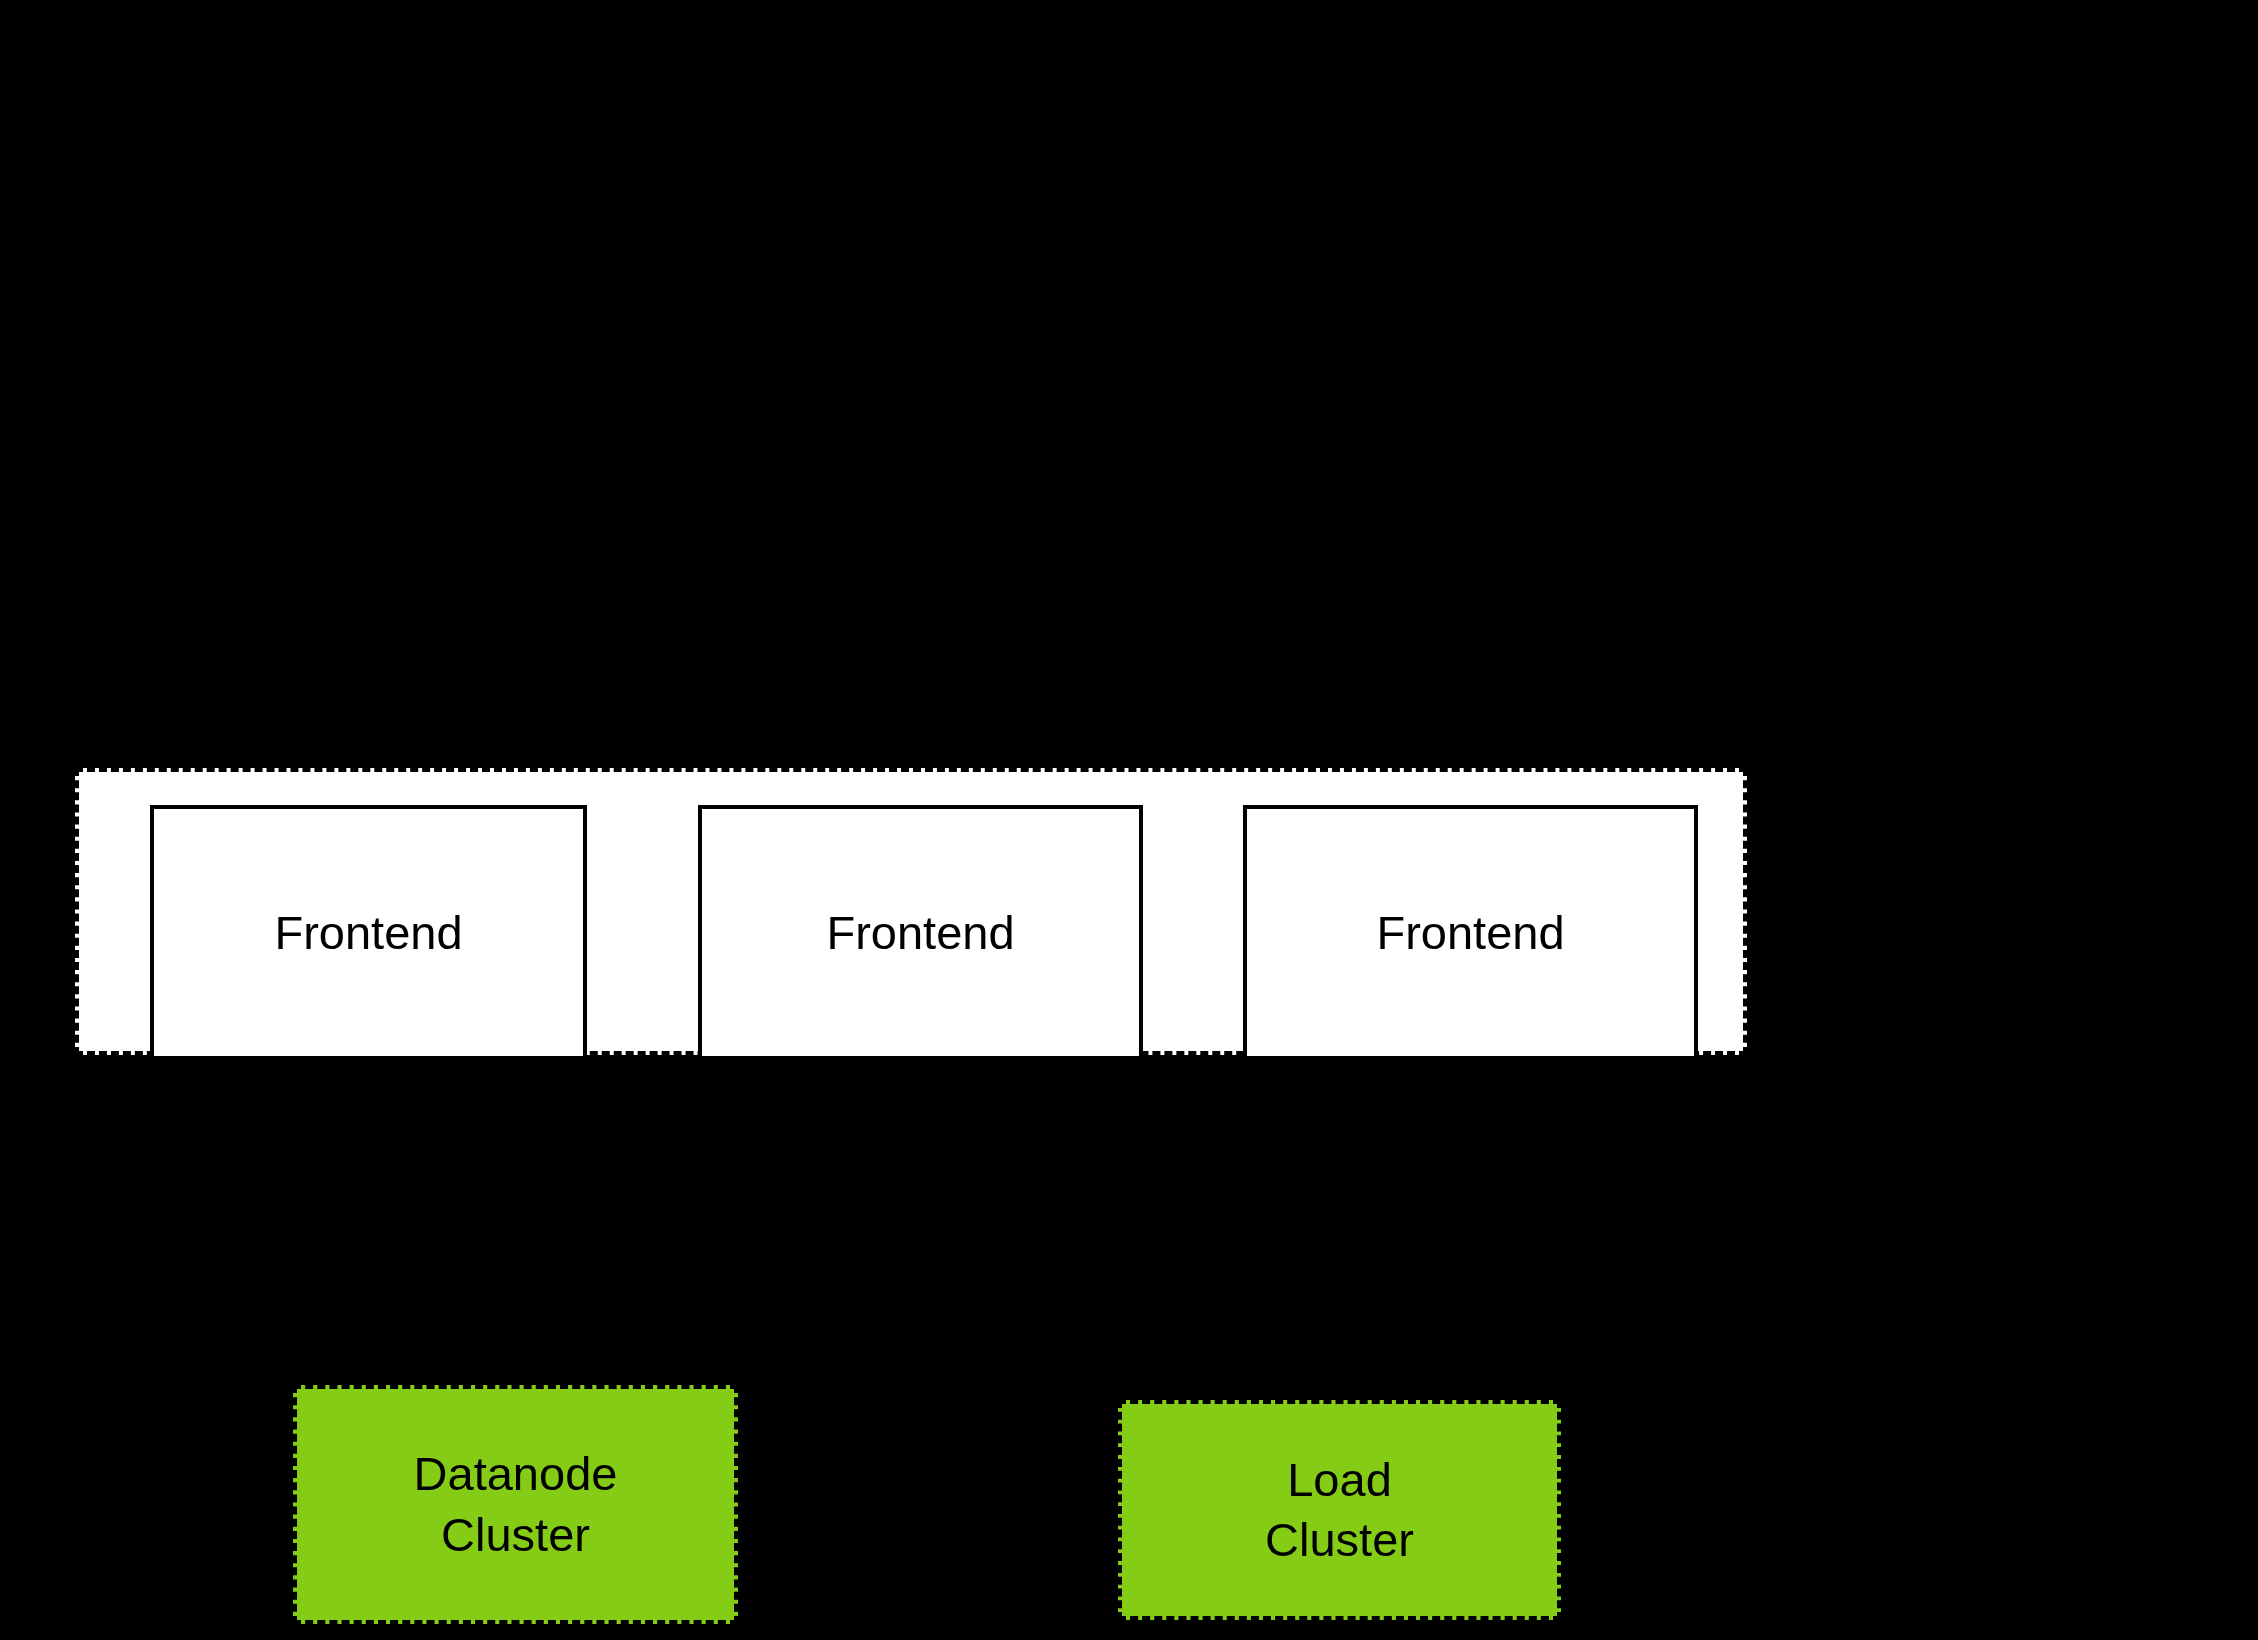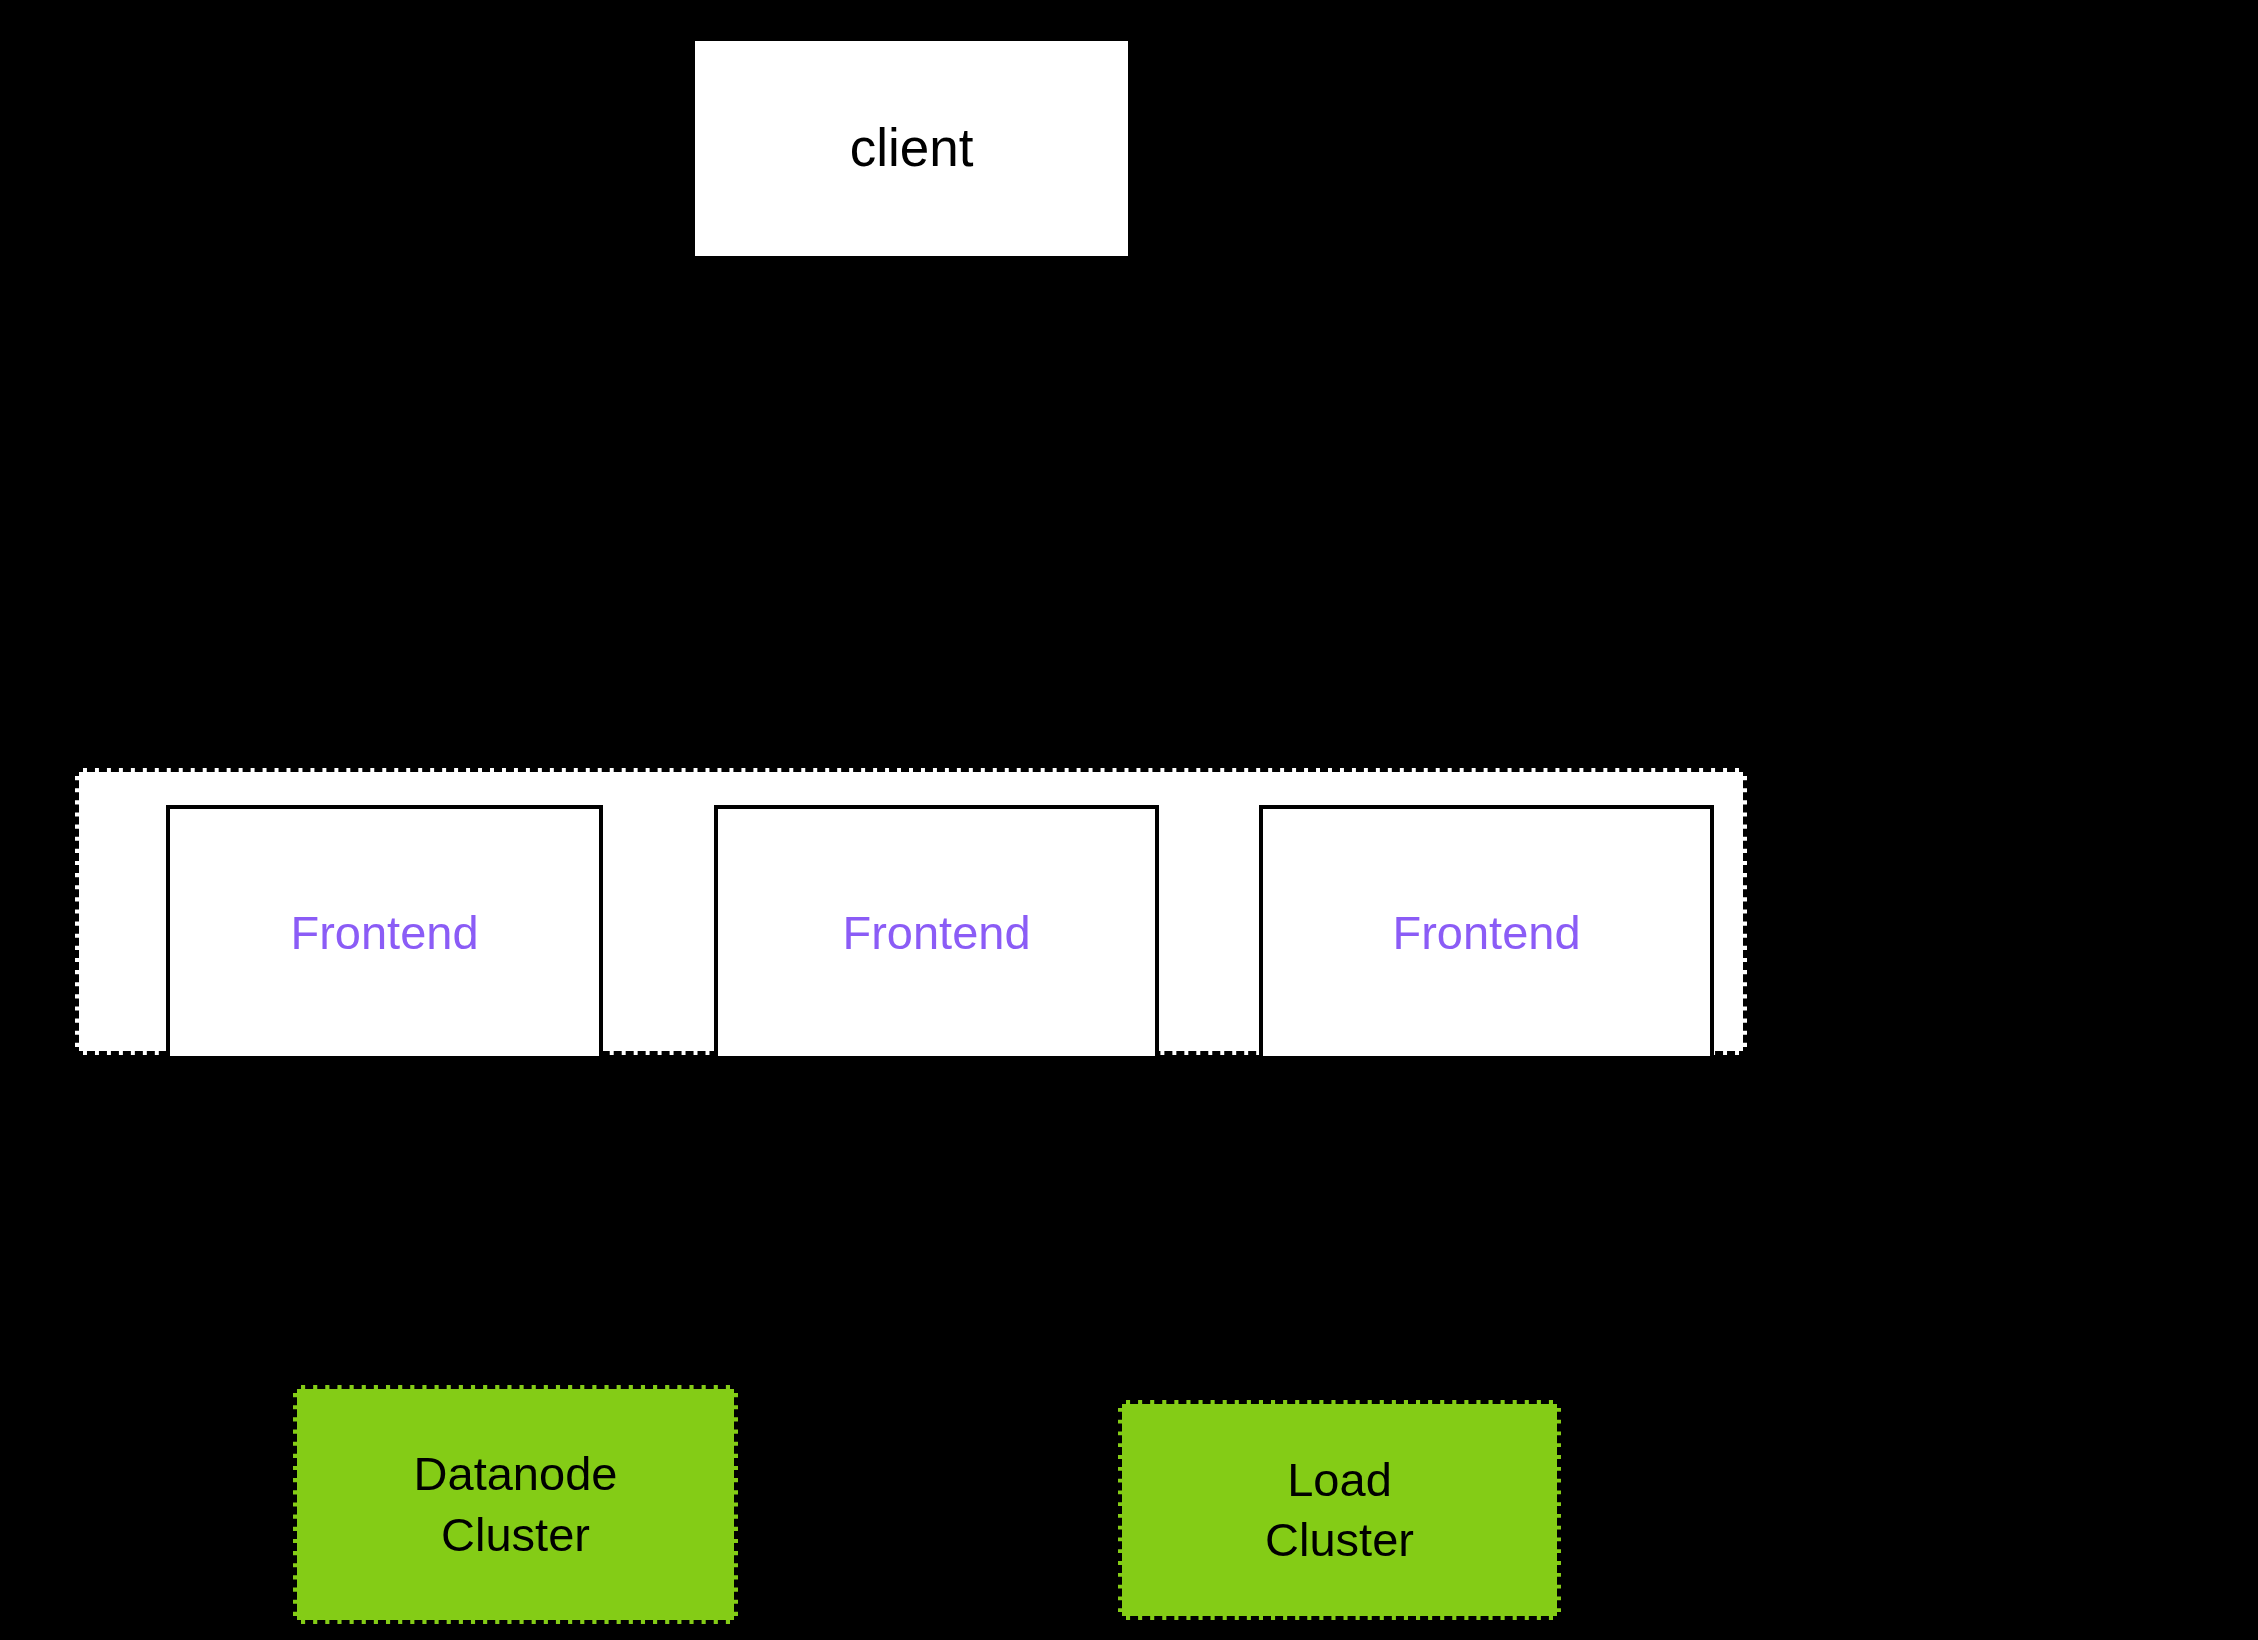--- a/index.html
+++ b/index.html
@@ -69,22 +69,21 @@
     top: 33px;
     width: 437px;
     height: 255px;
     box-sizing: border-box;
     background: #ffffff;
     border: 4.5px solid #000000;
     display: flex;
     align-items: center;
     justify-content: center;
     font-size: 47px;
-    color: #8b5cf6;
-    margin-left: 16px;
+    color: #000000;
   }
   #frontend-node-1 { left: 71px; }
   #frontend-node-2 { left: 619px; width: 445px; }
   #frontend-node-3 { left: 1164px; width: 455px; }
 
   
   .cluster-node {
     position: absolute;
     box-sizing: border-box;
     background: #84cc16;
@@ -109,21 +108,20 @@
     top: 1400px;
     width: 443px;
     height: 220px;
   }
 </style>
 </head>
 <body>
 
 <div id="canvas">
 
-  <div class="node" id="client-node">client</div>
 
 
   <div id="frontend-group">
     <div class="frontend-node" id="frontend-node-1">Frontend</div>
     <div class="frontend-node" id="frontend-node-2">Frontend</div>
     <div class="frontend-node" id="frontend-node-3">Frontend</div>
   </div>
 
   <div class="cluster-node" id="datanode-cluster-node">Datanode
 Cluster</div>

